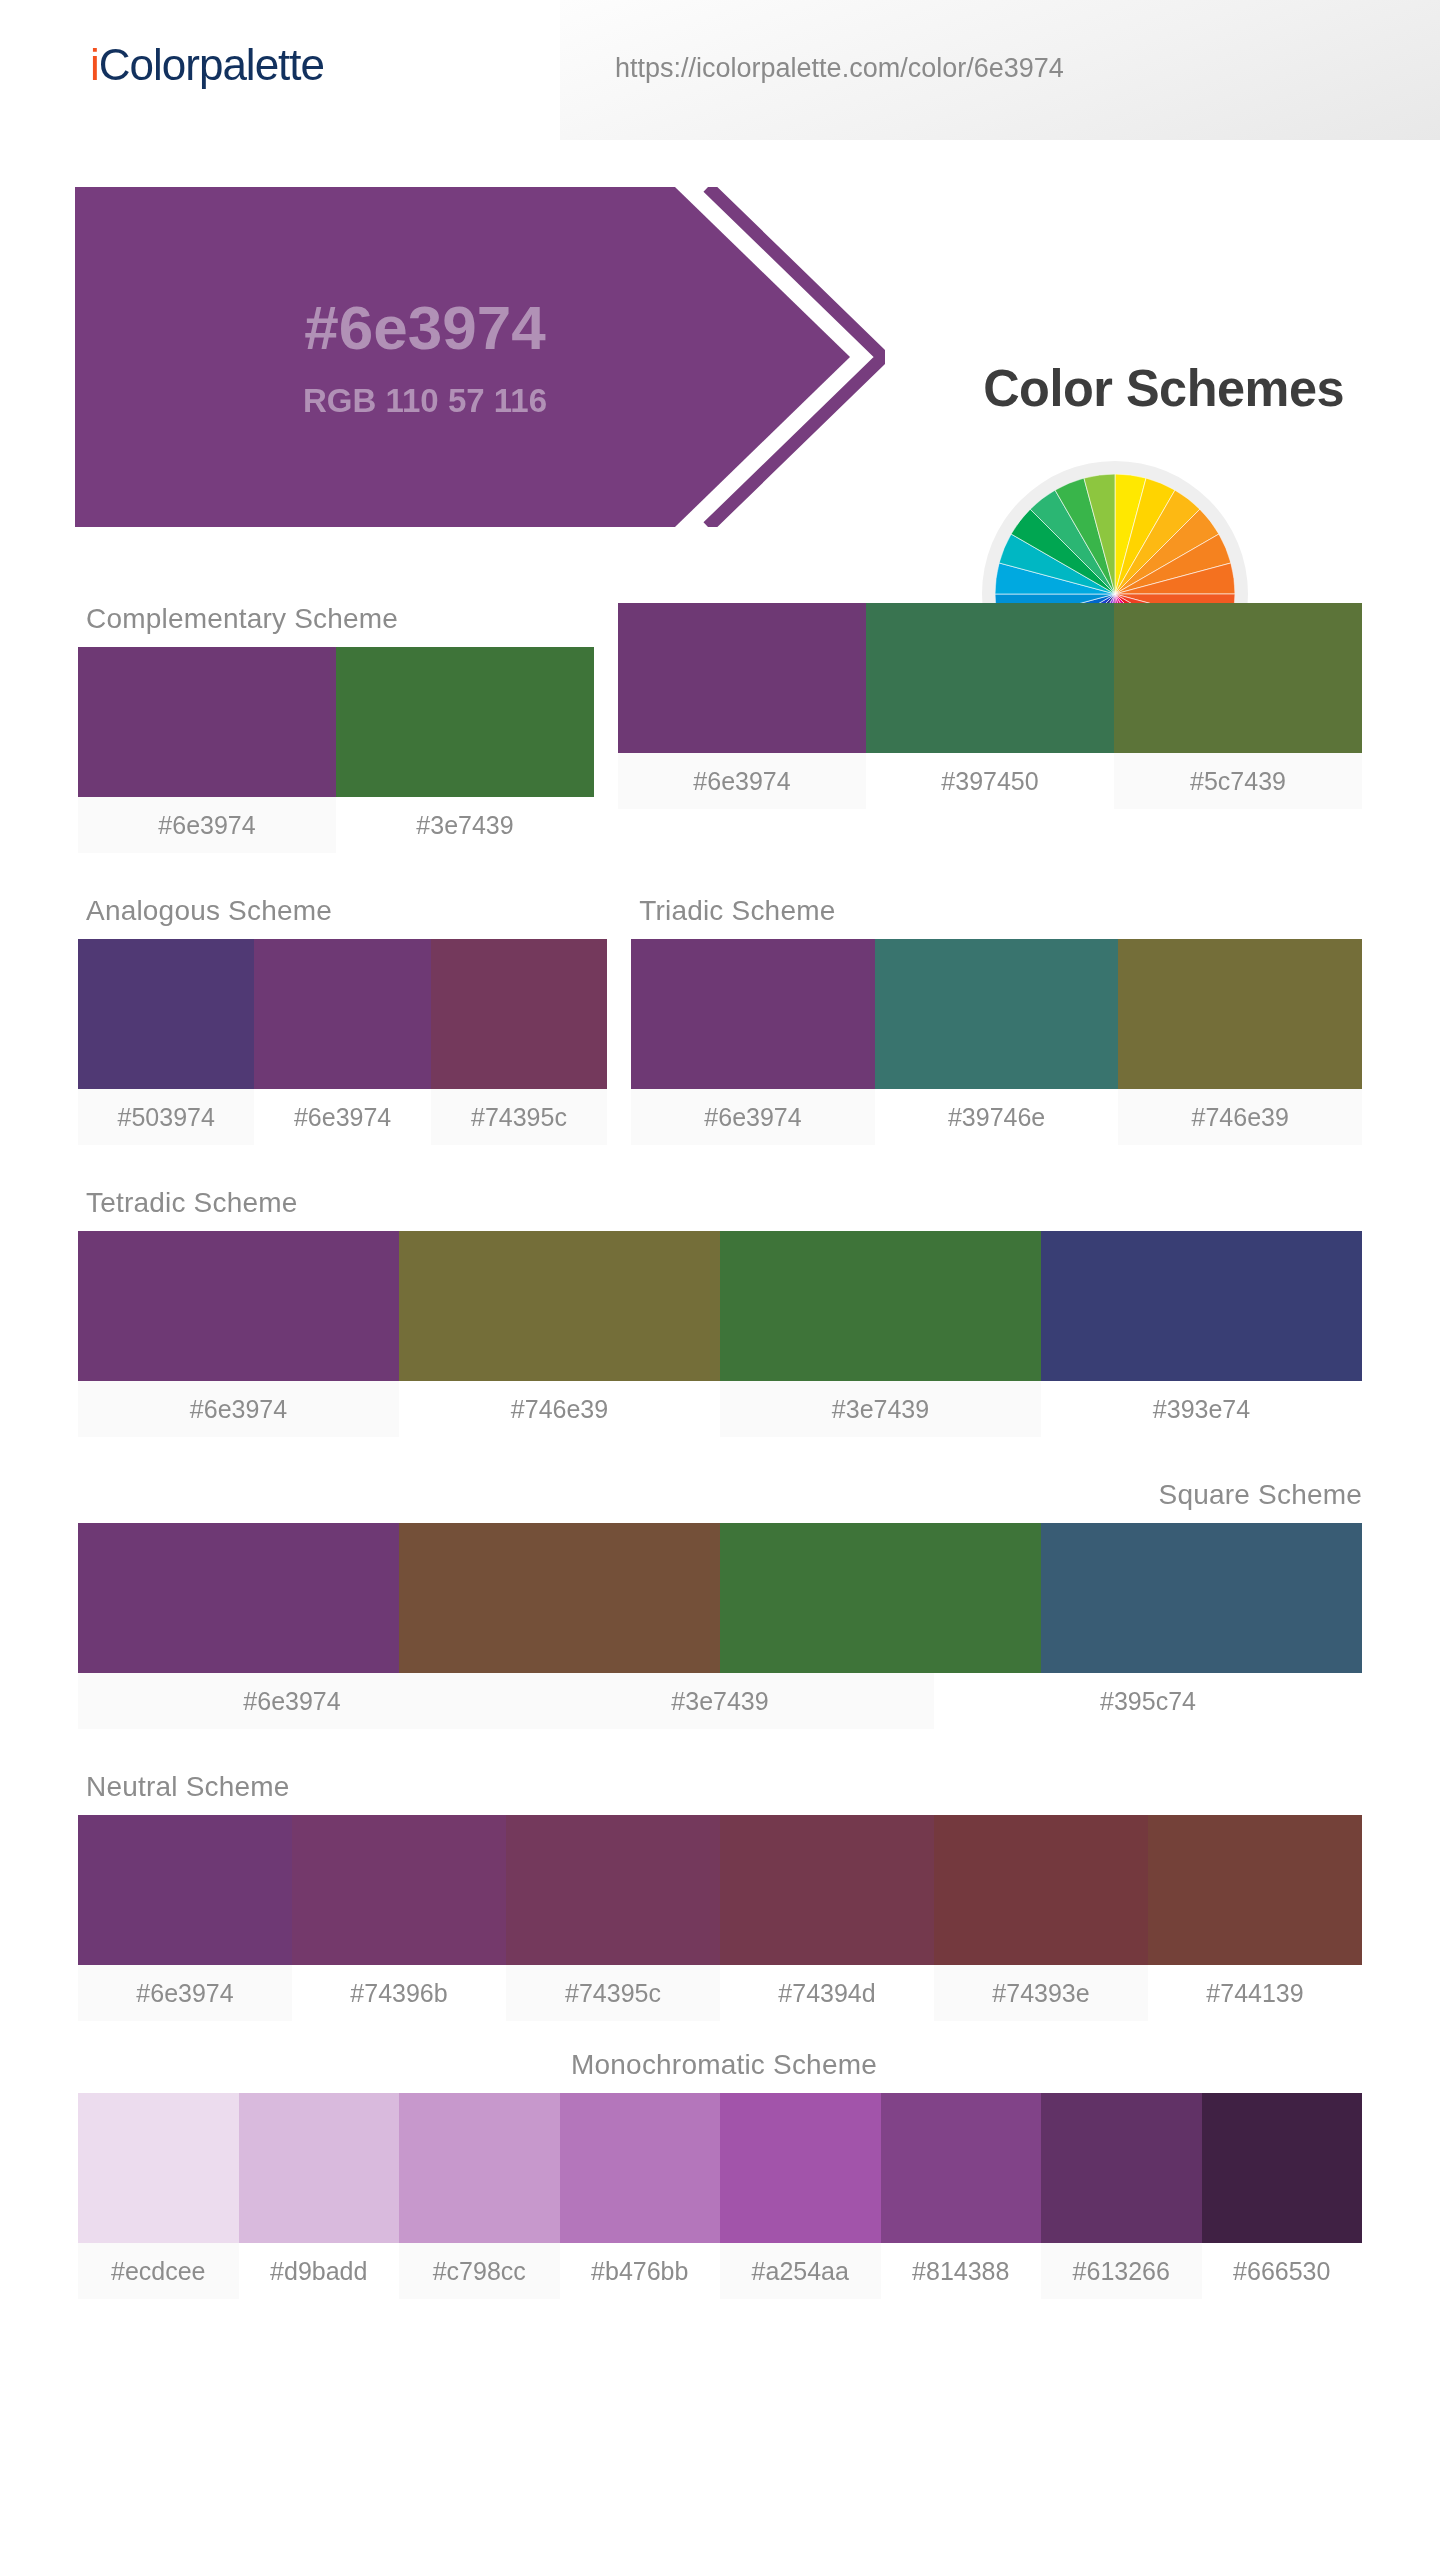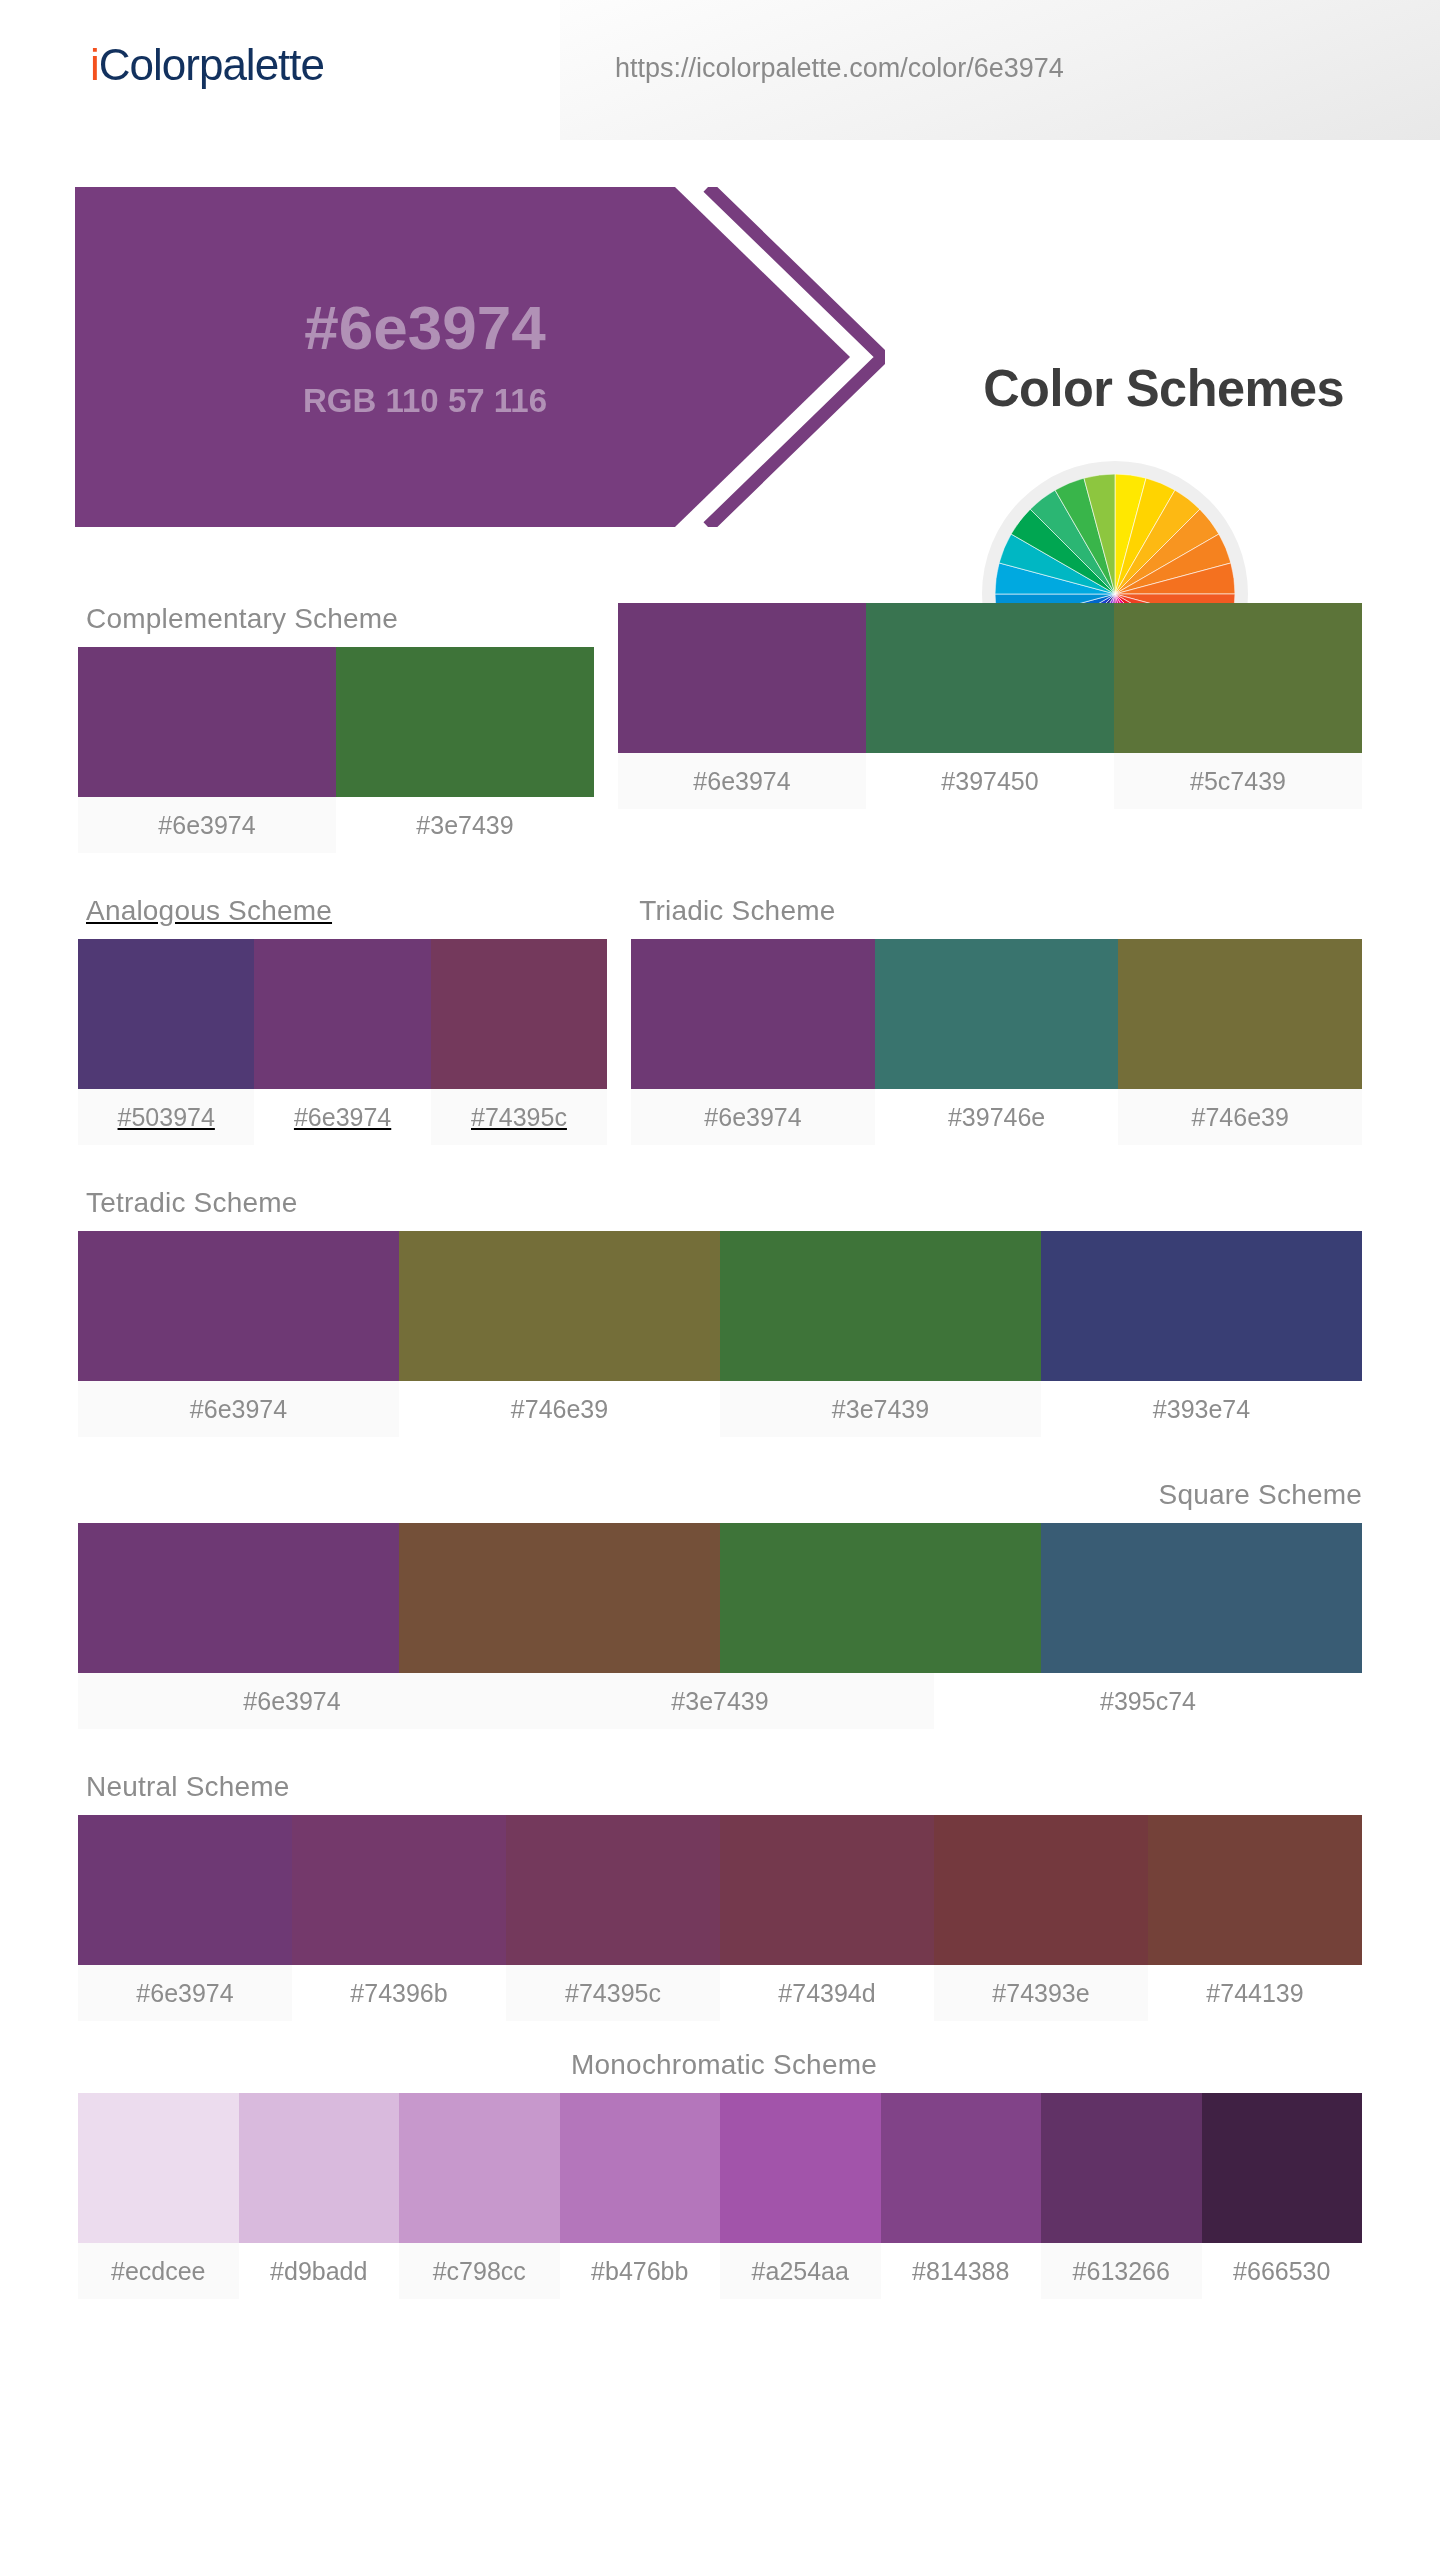--- a/index.html
+++ b/index.html
@@ -238,21 +238,21 @@
         </div>
       <div class="label-strip">
           <div class="label alt">#6e3974</div>
           <div class="label">#397450</div>
           <div class="label alt">#5c7439</div>
         </div>
     </div>
   </div>
 
   <div class="row" style="margin-top:42px;">
-    <div class="block" style="width:538px;text-decoration:underline;">
+    <div class="block" style="width:538px;">
       <div class="block-title">Analogous Scheme</div>
       <div class="swatch-strip">
           <div class="swatch" style="background: rgb(80, 57, 116);"></div>
           <div class="swatch" style="background: rgb(110, 57, 116);"></div>
           <div class="swatch" style="background: rgb(116, 57, 92);"></div>
         </div>
       <div class="label-strip">
           <div class="label alt">#503974</div>
           <div class="label">#6e3974</div>
           <div class="label alt">#74395c</div>

